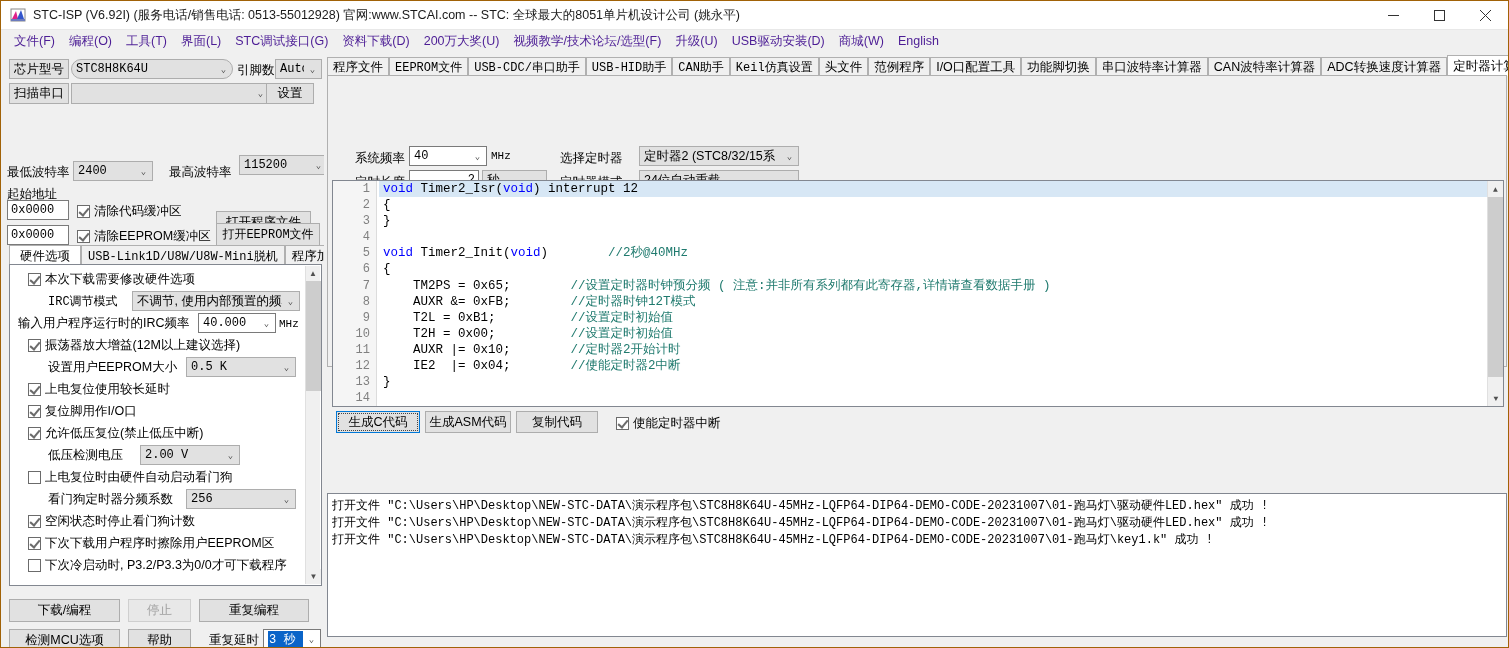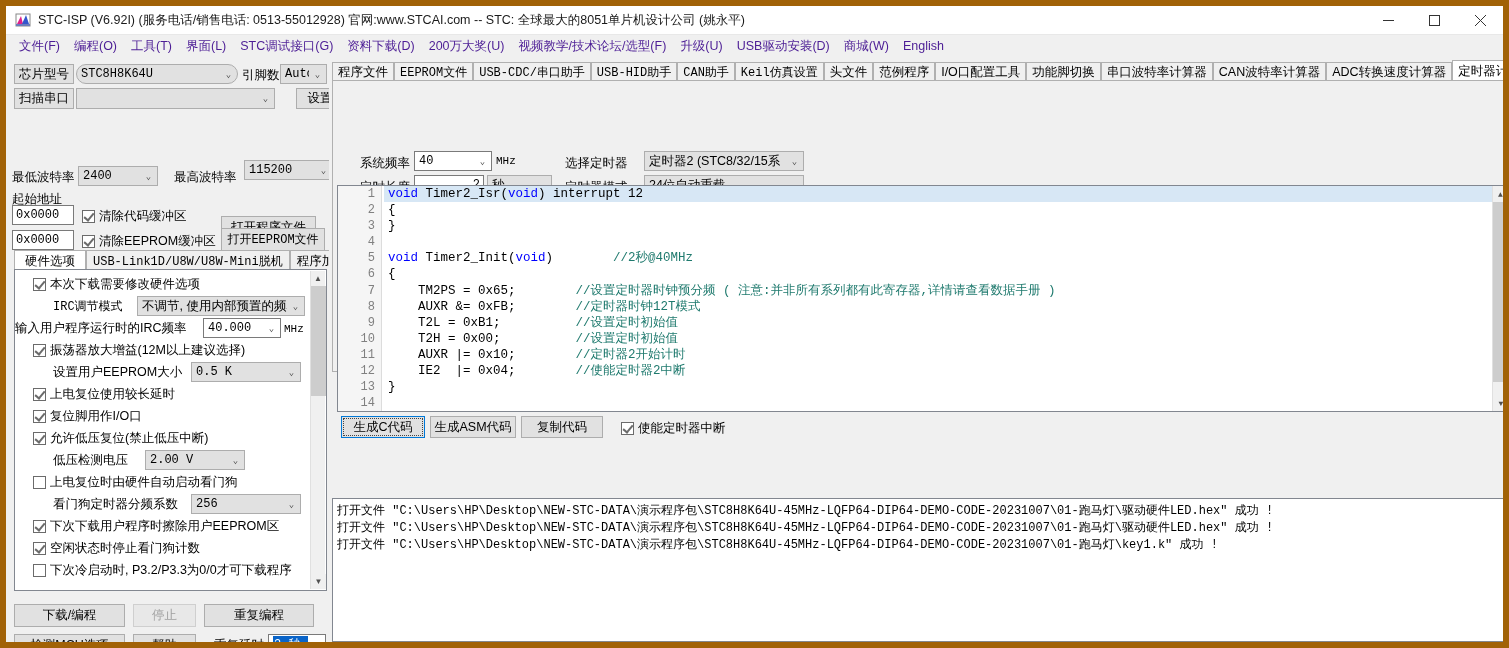--- a/index.html
+++ b/index.html
@@ -8,21 +8,21 @@
     background: #f0f0f0;
     font-family: "Liberation Sans", sans-serif;
     font-size: 12px;
     color: #000;
   }
   #app {
     position: relative;
     width: 1509px; height: 648px;
     background: #f0f0f0;
     overflow: hidden;
-    border: 6px solid #a16207;
+    border: 1px solid #a16207;
   }
 
   
   .titlebar {
     height: 29px; background: #ffffff;
     display: flex; align-items: center;
     border-bottom: 1px solid #e8e8e8;
   }
   .tb-icon {
     width: 18px; height: 18px; margin: 0 6px 0 8px;
@@ -265,21 +265,21 @@
       <div class="combo abs" style="left:274px;top:6px;width:47px;height:20px;">
         <span class="cv">Auto</span>
         <span class="arrow">⌄</span>
       </div>
 
       <div class="btn abs" style="left:8px;top:30px;width:60px;height:21px;">扫描串口</div>
       <div class="combo abs" style="left:70px;top:30px;width:199px;height:21px;">
         <span class="cv"></span>
         <span class="arrow">⌄</span>
       </div>
-      <div class="btn abs" style="left:290px;top:30px;width:48px;height:21px;">设置</div>
+      <div class="btn abs" style="left:265px;top:30px;width:48px;height:21px;">设置</div>
 
       <div class="lbl abs" style="left:6px;top:111px;">最低波特率</div>
       <div class="combo abs" style="left:72px;top:108px;width:80px;height:20px;">
         <span class="cv">2400</span>
         <span class="arrow">⌄</span>
       </div>
       <div class="lbl abs" style="left:168px;top:111px;">最高波特率</div>
       <div class="combo abs" style="left:238px;top:102px;width:89px;height:20px;">
         <span class="cv">115200</span>
         <span class="arrow">⌄</span>
@@ -318,21 +318,21 @@
           </div>
 
           <div class="optrow ind" style="position:relative;">
             <span class="lblm" style="font-family:'Liberation Mono',monospace;">IRC调节模式</span>
             <span class="combo cn" style="position:absolute;left:122px;top:1px;width:168px;height:20px;">
               <span class="cv">不调节, 使用内部预置的频率</span>
               <span class="arrow">⌄</span>
             </span>
           </div>
 
-          <div class="optrow" style="position:relative;padding-left:0;">
+          <div class="optrow" style="position:relative;padding-left:8px;">
             <span class="lbl">输入用户程序运行时的IRC频率</span>
             <span class="combo white" style="position:absolute;left:188px;top:1px;width:78px;height:20px;">
               <span class="cv">40.000</span>
               <span class="arrow">⌄</span>
             </span>
             <span class="lblm" style="position:absolute;left:269px;top:6px;font-size:11px;">MHz</span>
           </div>
 
           <div class="optrow">
             <span class="chk">
@@ -389,28 +389,28 @@
             <span class="lbl">看门狗定时器分频系数</span>
             <span class="combo" style="position:absolute;left:176px;top:1px;width:110px;height:20px;">
               <span class="cv">256</span>
               <span class="arrow">⌄</span>
             </span>
           </div>
 
           <div class="optrow">
             <span class="chk">
                 <span class="box on"></span>
+            <span>空闲状态时停止看门狗计数</span>
+              </span>
+          </div>
+
+          <div class="optrow">
+            <span class="chk">
+                <span class="box on"></span>
             <span>下次下载用户程序时擦除用户EEPROM区</span>
-              </span>
-          </div>
-
-          <div class="optrow">
-            <span class="chk">
-                <span class="box on"></span>
-            <span>空闲状态时停止看门狗计数</span>
               </span>
           </div>
 
           <div class="optrow">
             <span class="chk">
                 <span class="box"></span>
             <span>下次冷启动时, P3.2/P3.3为0/0才可下载程序</span>
               </span>
           </div>
         </div>

